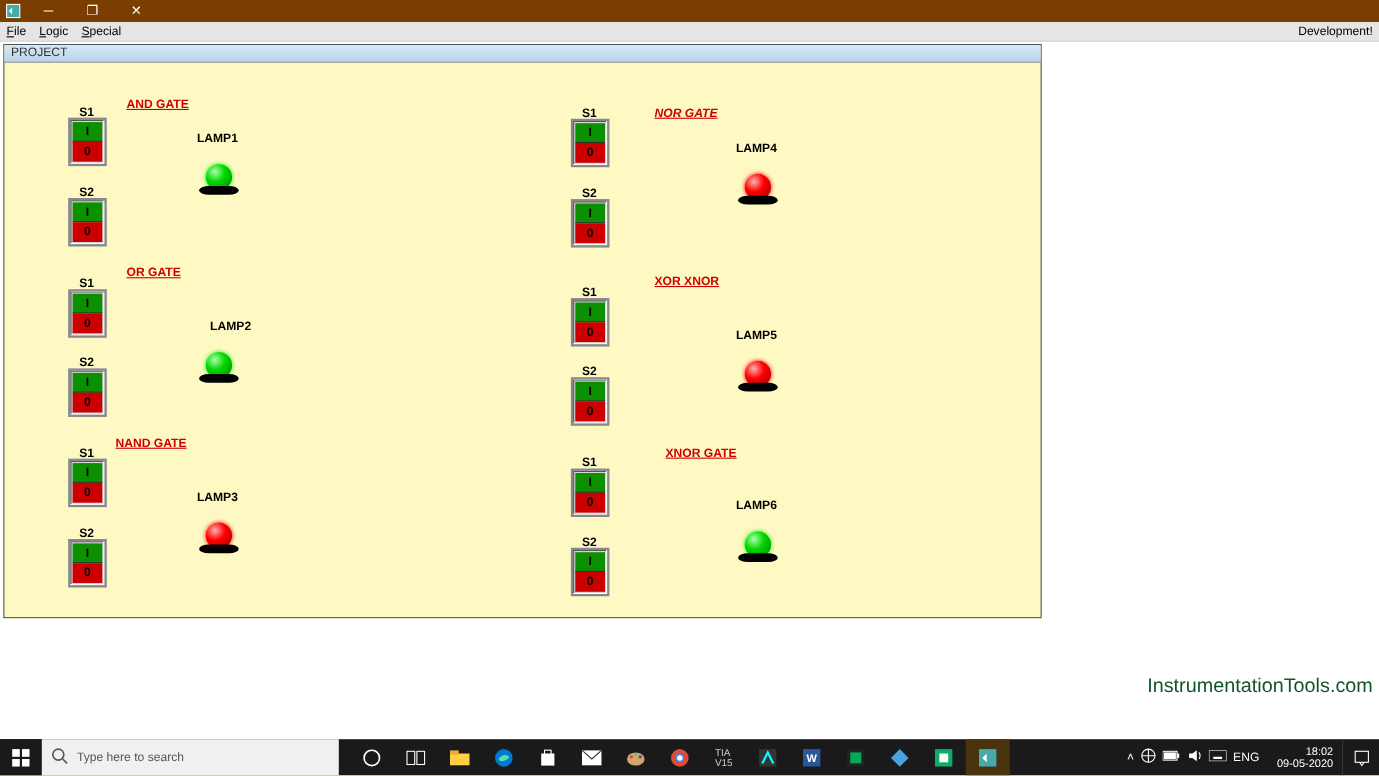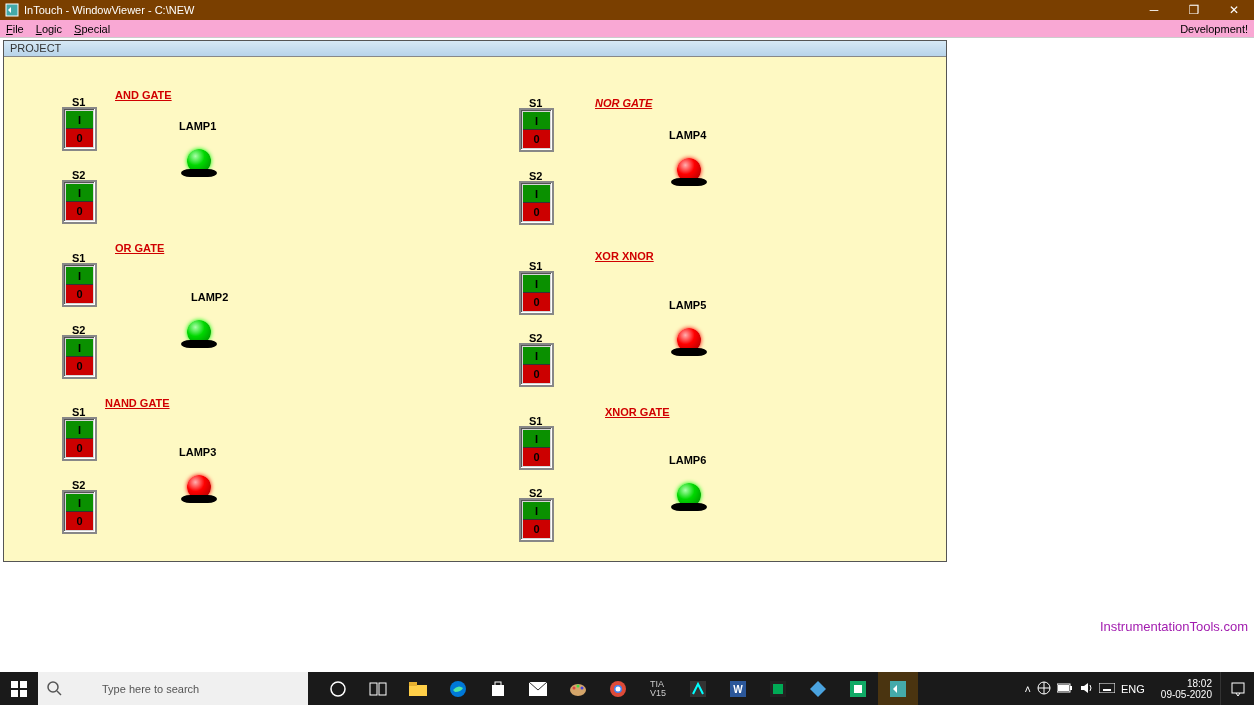--- a/index.html
+++ b/index.html
@@ -6,21 +6,21 @@
 body { width: 1254px; height: 705px; background: #fff; position: relative; overflow: hidden; }
 
 
 .titlebar { height: 20px; background: #7a3f00; color: #fff; display: flex; align-items: center; font-size: 11px; }
 .titlebar .app-icon { width: 16px; height: 16px; margin: 0 4px; display: inline-flex; align-items: center; justify-content: center; }
 .titlebar .title { flex: 1; }
 .titlebar .win-btns { display: flex; }
 .titlebar .win-btn { width: 40px; height: 20px; display: flex; align-items: center; justify-content: center; color: #fff; font-size: 12px; }
 
 
-.menubar { height: 18px; background: #f9a8d4; display: flex; align-items: center; font-size: 11px; border-bottom: 1px solid #ccc; }
+.menubar { height: 18px; background: #e5e5e5; display: flex; align-items: center; font-size: 11px; border-bottom: 1px solid #ccc; }
 .menubar .menu-item { padding: 2px 6px; }
 .menubar .menu-item u { text-decoration: underline; }
 .menubar .spacer { flex: 1; }
 .menubar .dev { padding: 2px 6px; }
 
 
 .canvas-wrap { position: absolute; top: 38px; left: 0; right: 0; bottom: 33px; background: #fff; }
 .project-window { position: absolute; left: 3px; top: 2px; width: 944px; height: 522px; background: #fef9c3; border: 1px solid #555; }
 .project-title { height: 16px; background: linear-gradient(#d6e8f5,#b8d4ea); border-bottom: 1px solid #888; font-size: 11px; padding: 1px 6px; color: #333; }
 .project-body { position: relative; width: 100%; height: calc(100% - 16px); }
@@ -40,46 +40,45 @@
 
 .lamp-label { position: absolute; font-size: 11px; font-weight: bold; color:#000; }
 
 
 .lamp { position: absolute; width: 40px; height: 40px; }
 .lamp .base { position: absolute; bottom: 0; left: 2px; width: 36px; height: 8px; background: #000; border-radius: 50% / 100%; }
 .lamp .bulb { position: absolute; bottom: 4px; left: 8px; width: 24px; height: 24px; border-radius: 50%; }
 .lamp.green .bulb { background: radial-gradient(circle at 35% 30%, #aaffaa 0%, #00d800 40%, #008000 100%); box-shadow: 0 0 4px #0f0; }
 .lamp.red .bulb { background: radial-gradient(circle at 35% 30%, #ffb0b0 0%, #ff0000 40%, #900 100%); box-shadow: 0 0 4px #f00; }
 
-.watermark { position: absolute; right: 6px; bottom: 38px; font-size: 13px; color: #a21caf; font-family: Arial; text-align: center; }
+.watermark { position: absolute; right: 6px; bottom: 38px; font-size: 18px; color: #14532d; font-family: Arial; text-align: center; }
 
 
 .taskbar { position: absolute; bottom: 0; left: 0; right: 0; height: 33px; background: #1a1a1a; display: flex; align-items: center; color: #fff; font-size: 11px; }
 .taskbar .start { width: 38px; height: 33px; display:flex; align-items:center; justify-content:center; background:#1a1a1a; }
-.taskbar .search-box { width: 270px; height: 33px; background: #f0f0f0; display:flex; align-items:center; color:#555;gap:32px; }
+.taskbar .search-box { width: 270px; height: 33px; background: #f0f0f0; display:flex; align-items:center; color:#555; }
 .taskbar .search-box .search-icon { margin: 0 8px; }
 .taskbar .tb-icons { display:flex; margin-left: 10px; }
 .taskbar .tb-icon { width: 40px; height: 33px; display:flex; align-items:center; justify-content:center; }
 .taskbar .tb-icon.active { background: #4a3410; }
 .taskbar .spacer { flex:1; }
 .taskbar .tray { display:flex; align-items:center; gap:6px; padding: 0 8px; }
 .taskbar .clock { text-align:right; line-height:1.1; padding: 0 8px; font-size: 10px; }
 .taskbar .notif { width: 34px; height:33px; display:flex;align-items:center;justify-content:center; border-left:1px solid #333;}
 </style>
 </head>
 <body>
 
 <div class="titlebar">
   <span class="app-icon">
     <svg width="14" height="14" viewBox="0 0 14 14">
         <rect x="1" y="1" width="12" height="12" fill="#4aa" stroke="#fff"></rect>
         <path d="M3 7 L6 4 L6 10 Z" fill="#fff"></path>
       </svg>
   </span>
-  <span class="title">InTouch - WindowViewer - C:\NEW</span>
   <div class="win-btns">
     <div class="win-btn">─</div>
     <div class="win-btn">❐</div>
     <div class="win-btn">✕</div>
   </div>
 </div>
 
 <div class="menubar">
   <div class="menu-item"><u>F</u>ile</div>
   <div class="menu-item"><u>L</u>ogic</div>

